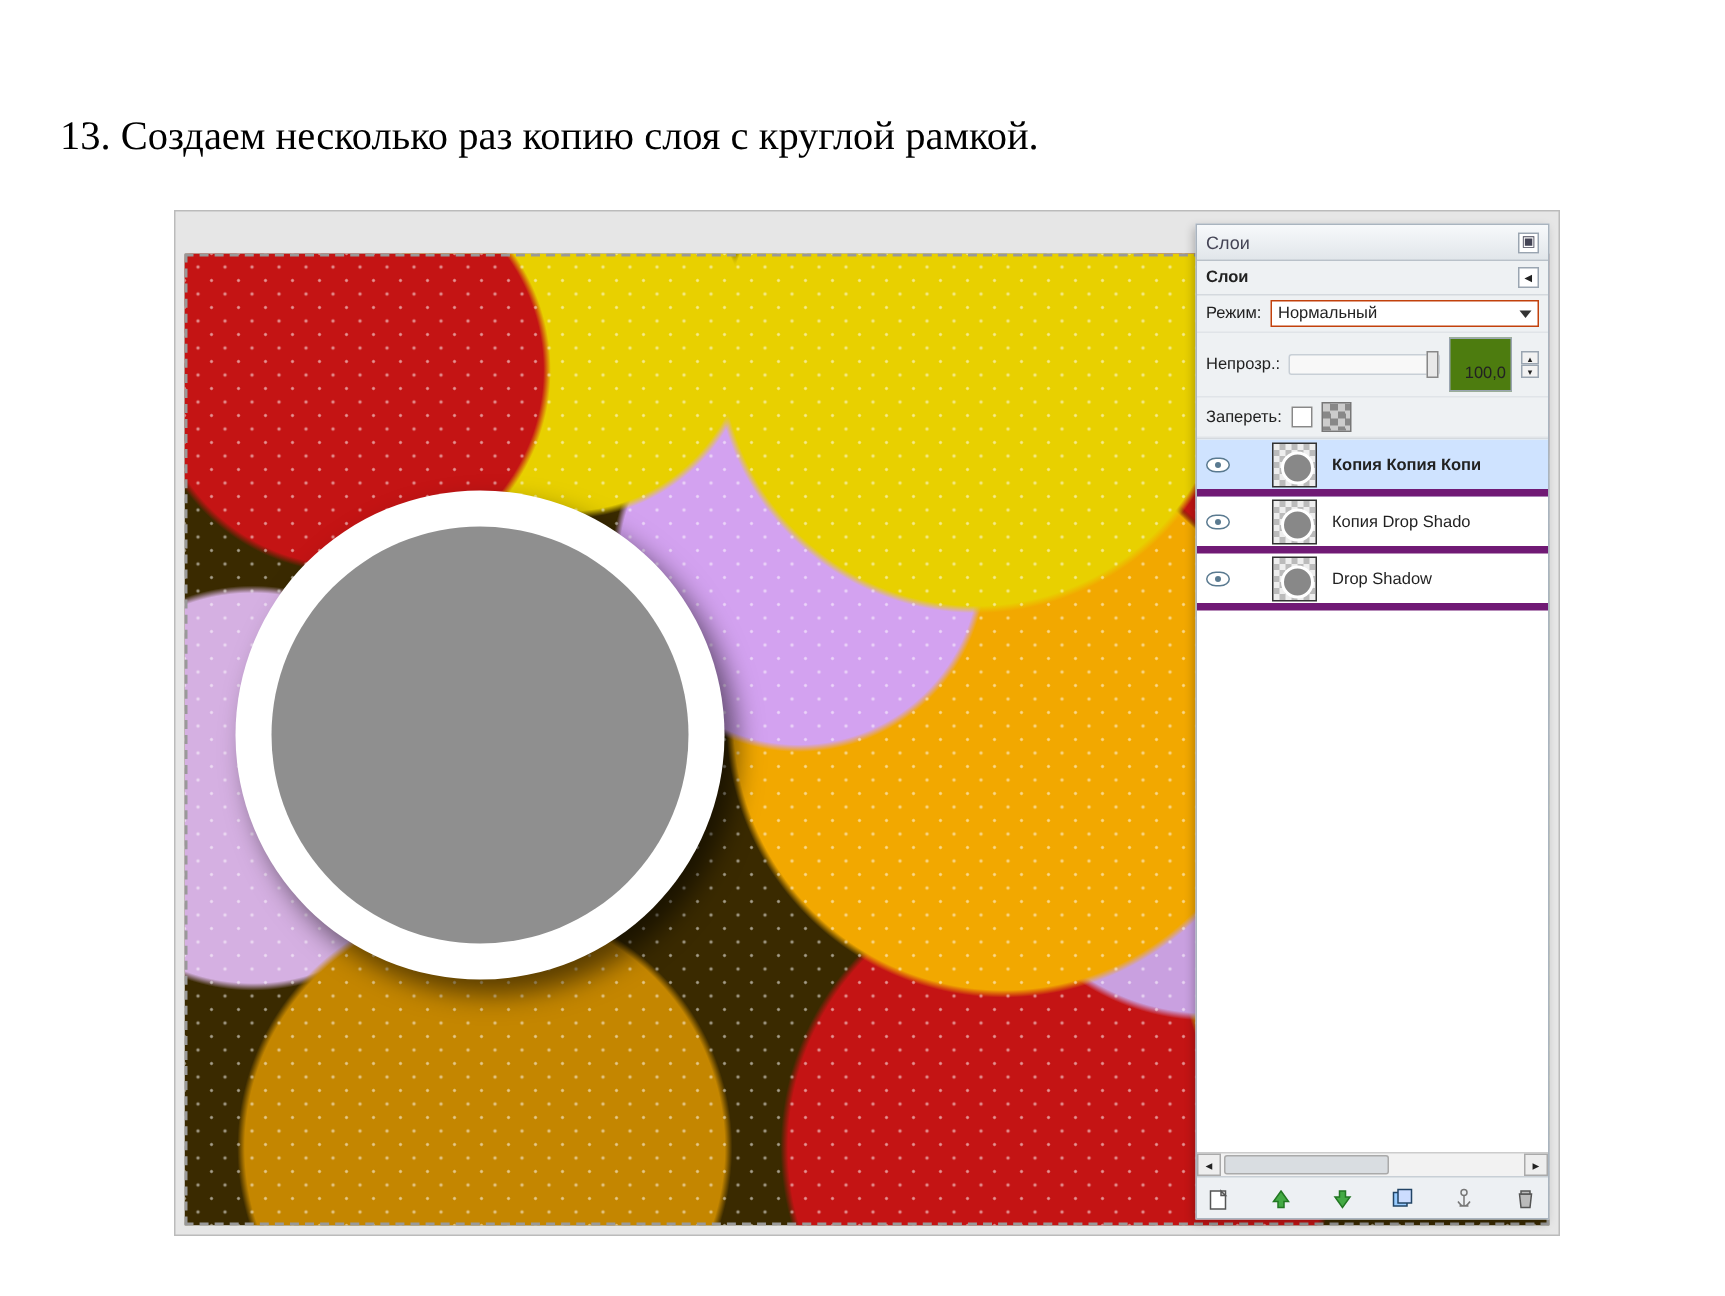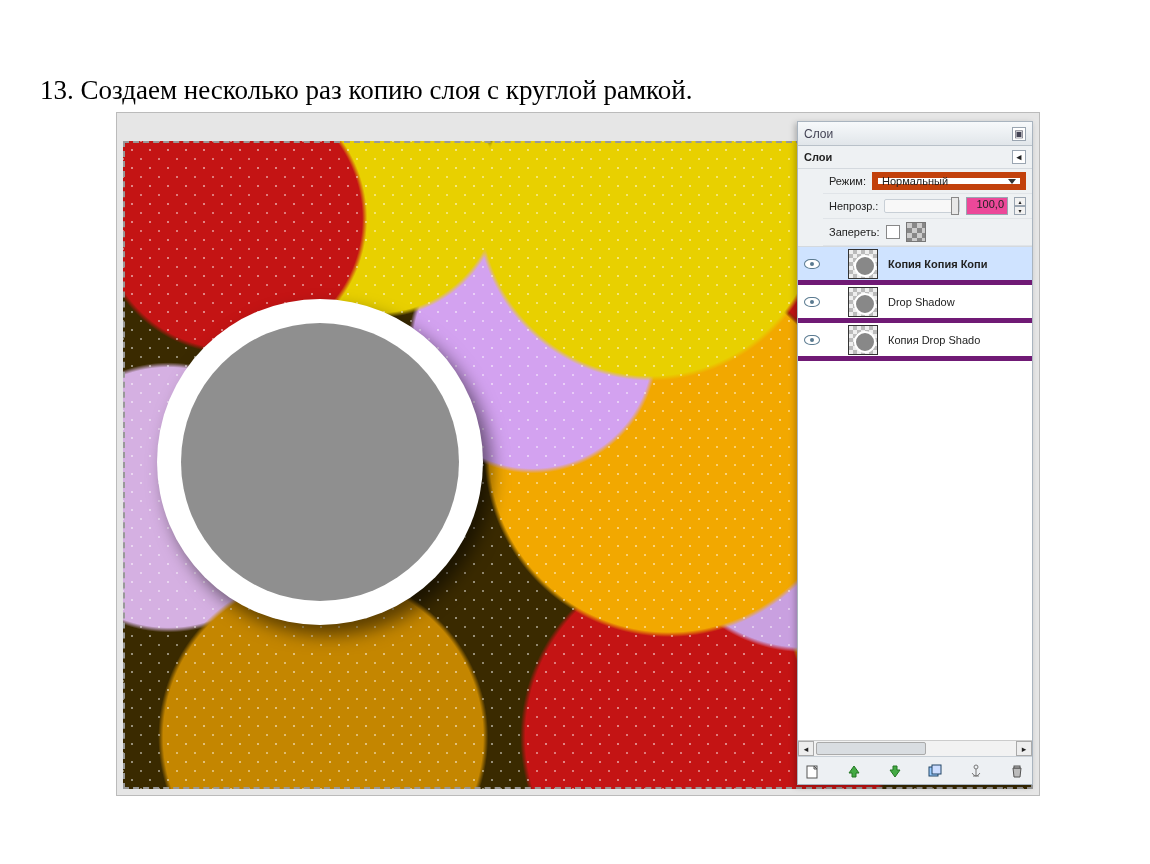--- a/index.html
+++ b/index.html
@@ -12,21 +12,21 @@
   }
   .page { position: relative; width: 1150px; height: 864px; }
   .instruction {
     position: absolute;
     left: 40px; top: 36px;
     font-size: 27px;
     margin-top: 39px;
   }
   .shot-wrap {
     position: absolute;
-    left: 116px; top: 112px;
+    left: 116px; top: 140px;
     width: 924px; height: 684px;
     background: #e6e6e6;
     border: 1px solid #bbb;
   }
   
   .canvas {
     position: absolute;
     left: 6px; right: 6px; top: 28px; bottom: 6px;
     overflow: hidden;
   }
@@ -105,25 +105,25 @@
     display: flex; align-items: center; justify-content: space-between;
     padding: 4px 6px;
     border-bottom: 1px solid #d4d9de;
     font-weight: bold;
   }
   .menu-btn {
     width: 14px; height: 14px;
     border: 1px solid #9aa5b1; background: #fff; cursor: pointer;
     display:flex;align-items:center;justify-content:center;font-size:9px;
   }
-  .row { display: flex; align-items: center; padding: 3px 6px; gap: 6px; border-bottom: 1px solid #e0e4e8; margin-left: 25px; }
+  .row { display: flex; align-items: center; padding: 3px 6px; gap: 6px; border-bottom: 1px solid #e0e4e8; }
   .row label { flex: 0 0 auto; }
   .mode-select {
     flex: 1 1 auto; height: 18px;
-    border: 6px solid #c2410c; background: #fff;
+    border: 1px solid #c2410c; background: #fff;
     display: flex; align-items: center; justify-content: space-between;
     padding: 0 4px; cursor: pointer;
   }
   .mode-select .arrow {
     width: 0; height: 0;
     border-left: 4px solid transparent;
     border-right: 4px solid transparent;
     border-top: 5px solid #333;
   }
   .opacity-slider {
@@ -131,22 +131,22 @@
     background: #f8f8f8; border: 1px solid #c8cfd6;
     border-radius: 2px;
   }
   .opacity-slider .handle {
     position: absolute; right: 0; top: -3px;
     width: 8px; height: 18px;
     background: #e8e8e8; border: 1px solid #888;
   }
   .opacity-val {
     width: 42px; height: 18px;
-    border: 1px solid #9aa5b1; background: #ec4899;
-    text-align: right; padding: 0 3px;
+    border: 1px solid #9aa5b1; background: #4d7c0f;
+    text-align: right; padding: 17px 3px;
   }
   .spin {
     width: 12px; display:flex; flex-direction:column;
   }
   .spin div{
     height:9px;border:1px solid #9aa5b1;background:#f2f2f2;font-size:6px;
     display:flex;align-items:center;justify-content:center;cursor:pointer;
   }
   .lock-check {
     width: 14px; height: 14px; border: 1px solid #888; background: #fff;
@@ -270,27 +270,27 @@
           <div class="layer selected">
             <span class="eye"></span>
             <span class="link-slot"></span>
             <span class="thumb ring"></span>
             <span class="lname">Копия Копия Копи</span>
           </div>
           <div class="layer">
             <span class="eye"></span>
             <span class="link-slot"></span>
             <span class="thumb ring"></span>
-            <span class="lname">Drop Shadow</span>
+            <span class="lname">Копия Drop Shado</span>
           </div>
           <div class="layer">
             <span class="eye"></span>
             <span class="link-slot"></span>
             <span class="thumb ring"></span>
-            <span class="lname">Копия Drop Shado</span>
+            <span class="lname">Drop Shadow</span>
           </div>
         </div>
 
       <div class="hscroll">
         <div class="btn left">◂</div>
         <div class="thumb-h"></div>
         <div class="btn right">▸</div>
       </div>
 
       <div class="toolbar">

